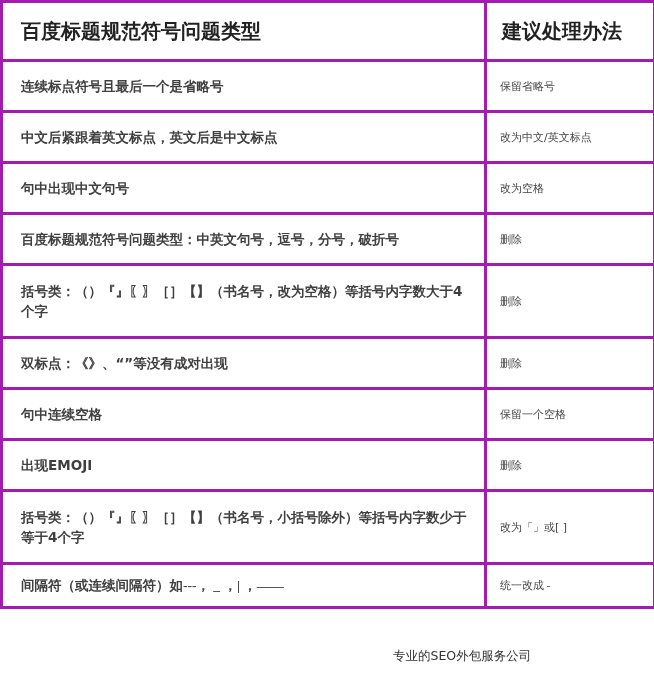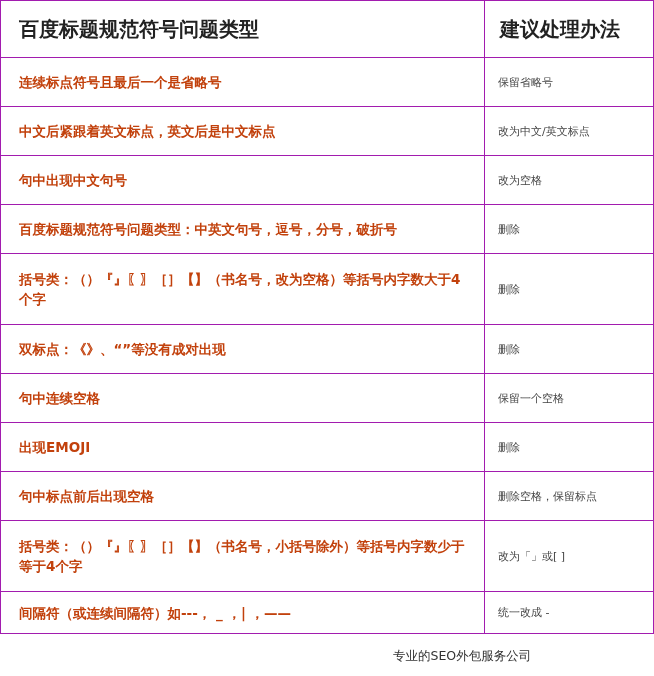--- a/index.html
+++ b/index.html
@@ -22,49 +22,49 @@
       width: 653px;
     }
     table {
       border-collapse: collapse;
       width: 653px;
       table-layout: fixed;
     }
     col.c1 { width: 484px; }
     col.c2 { width: 169px; }
     td, th {
-      border: 1px solid #a21caf;
+      border: 3px solid #a21caf;
       padding: 0;
       vertical-align: middle;
       text-align: left;
     }
     th {
       height: 56px;
       font-weight: bold;
       font-size: 20px;
       color: #222222;
     }
     th.h1 { padding-left: 18px; }
     th.h2 { padding-left: 15px; font-size: 20px; }
     td.q {
       padding-left: 18px;
       padding-right: 14px;
       font-size: 13.5px;
       font-weight: bold;
-      color: #c2410c;
+      color: #404040;
       line-height: 20px;
     }
     td.a {
       padding-left: 13px;
       font-size: 11px;
       color: #444444;
     }
     tr.r49 td { height: 48px; }
     tr.r70 td { height: 70px; }
-    tr.r42 td { height: 41px; }
+    tr.r42 td { height: 41px; font-family: Liberation Serif, serif; }
     .footer {
       position: absolute;
       top: 640px;
       left: 0;
       width: 654px;
       height: 36px;
     }
     .footer-text {
       position: absolute;
       left: 393px;
@@ -147,24 +147,20 @@
         <td class="a">删除</td>
       </tr>
       <tr class="r49">
         <td class="q">句中连续空格</td>
         <td class="a">保留一个空格</td>
       </tr>
       <tr class="r49">
         <td class="q">出现EMOJI</td>
         <td class="a">删除</td>
       </tr>
-      <tr class="r49">
-        <td class="q">句中标点前后出现空格</td>
-        <td class="a">删除空格，保留标点</td>
-      </tr>
       <tr class="r70">
         <td class="q">括号类：（）『』〖〗［］【】（书名号，小括号除外）等括号内字数少于等于4个字</td>
         <td class="a">改为「」或[ ]</td>
       </tr>
       <tr class="r42">
         <td class="q">间隔符（或连续间隔符）如---， _ ，| ，——</td>
         <td class="a">统一改成 -</td>
       </tr>
     </tbody>
   </table>

